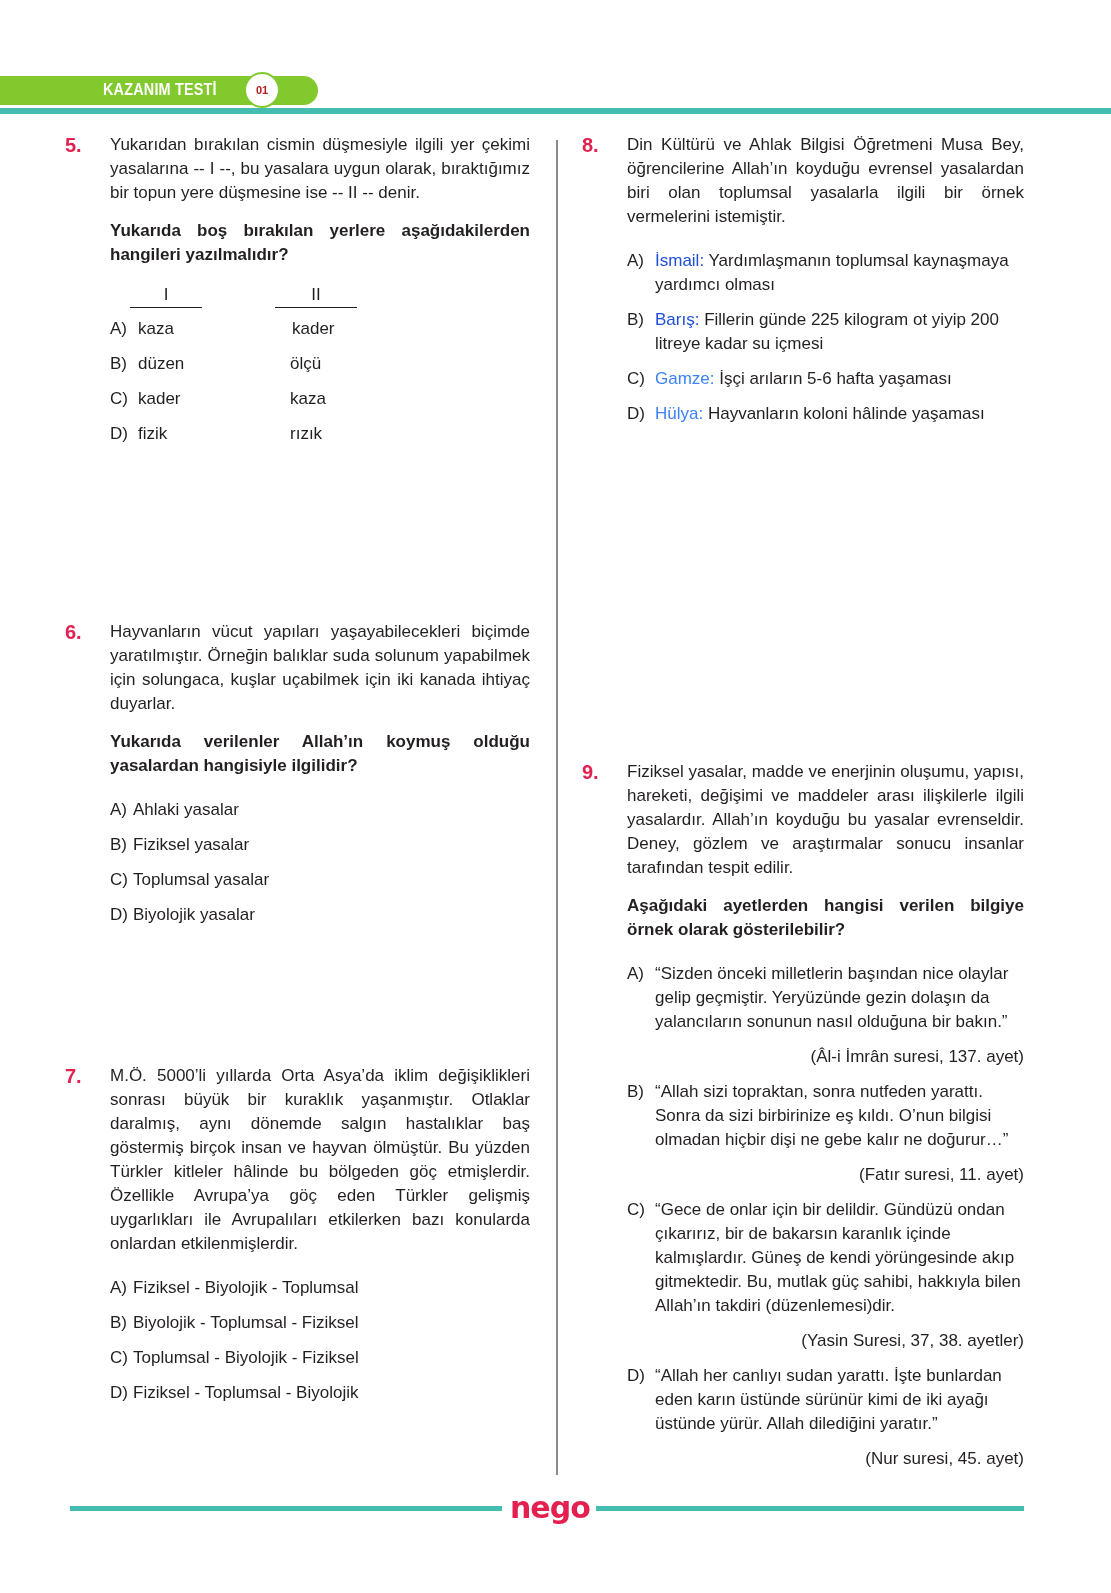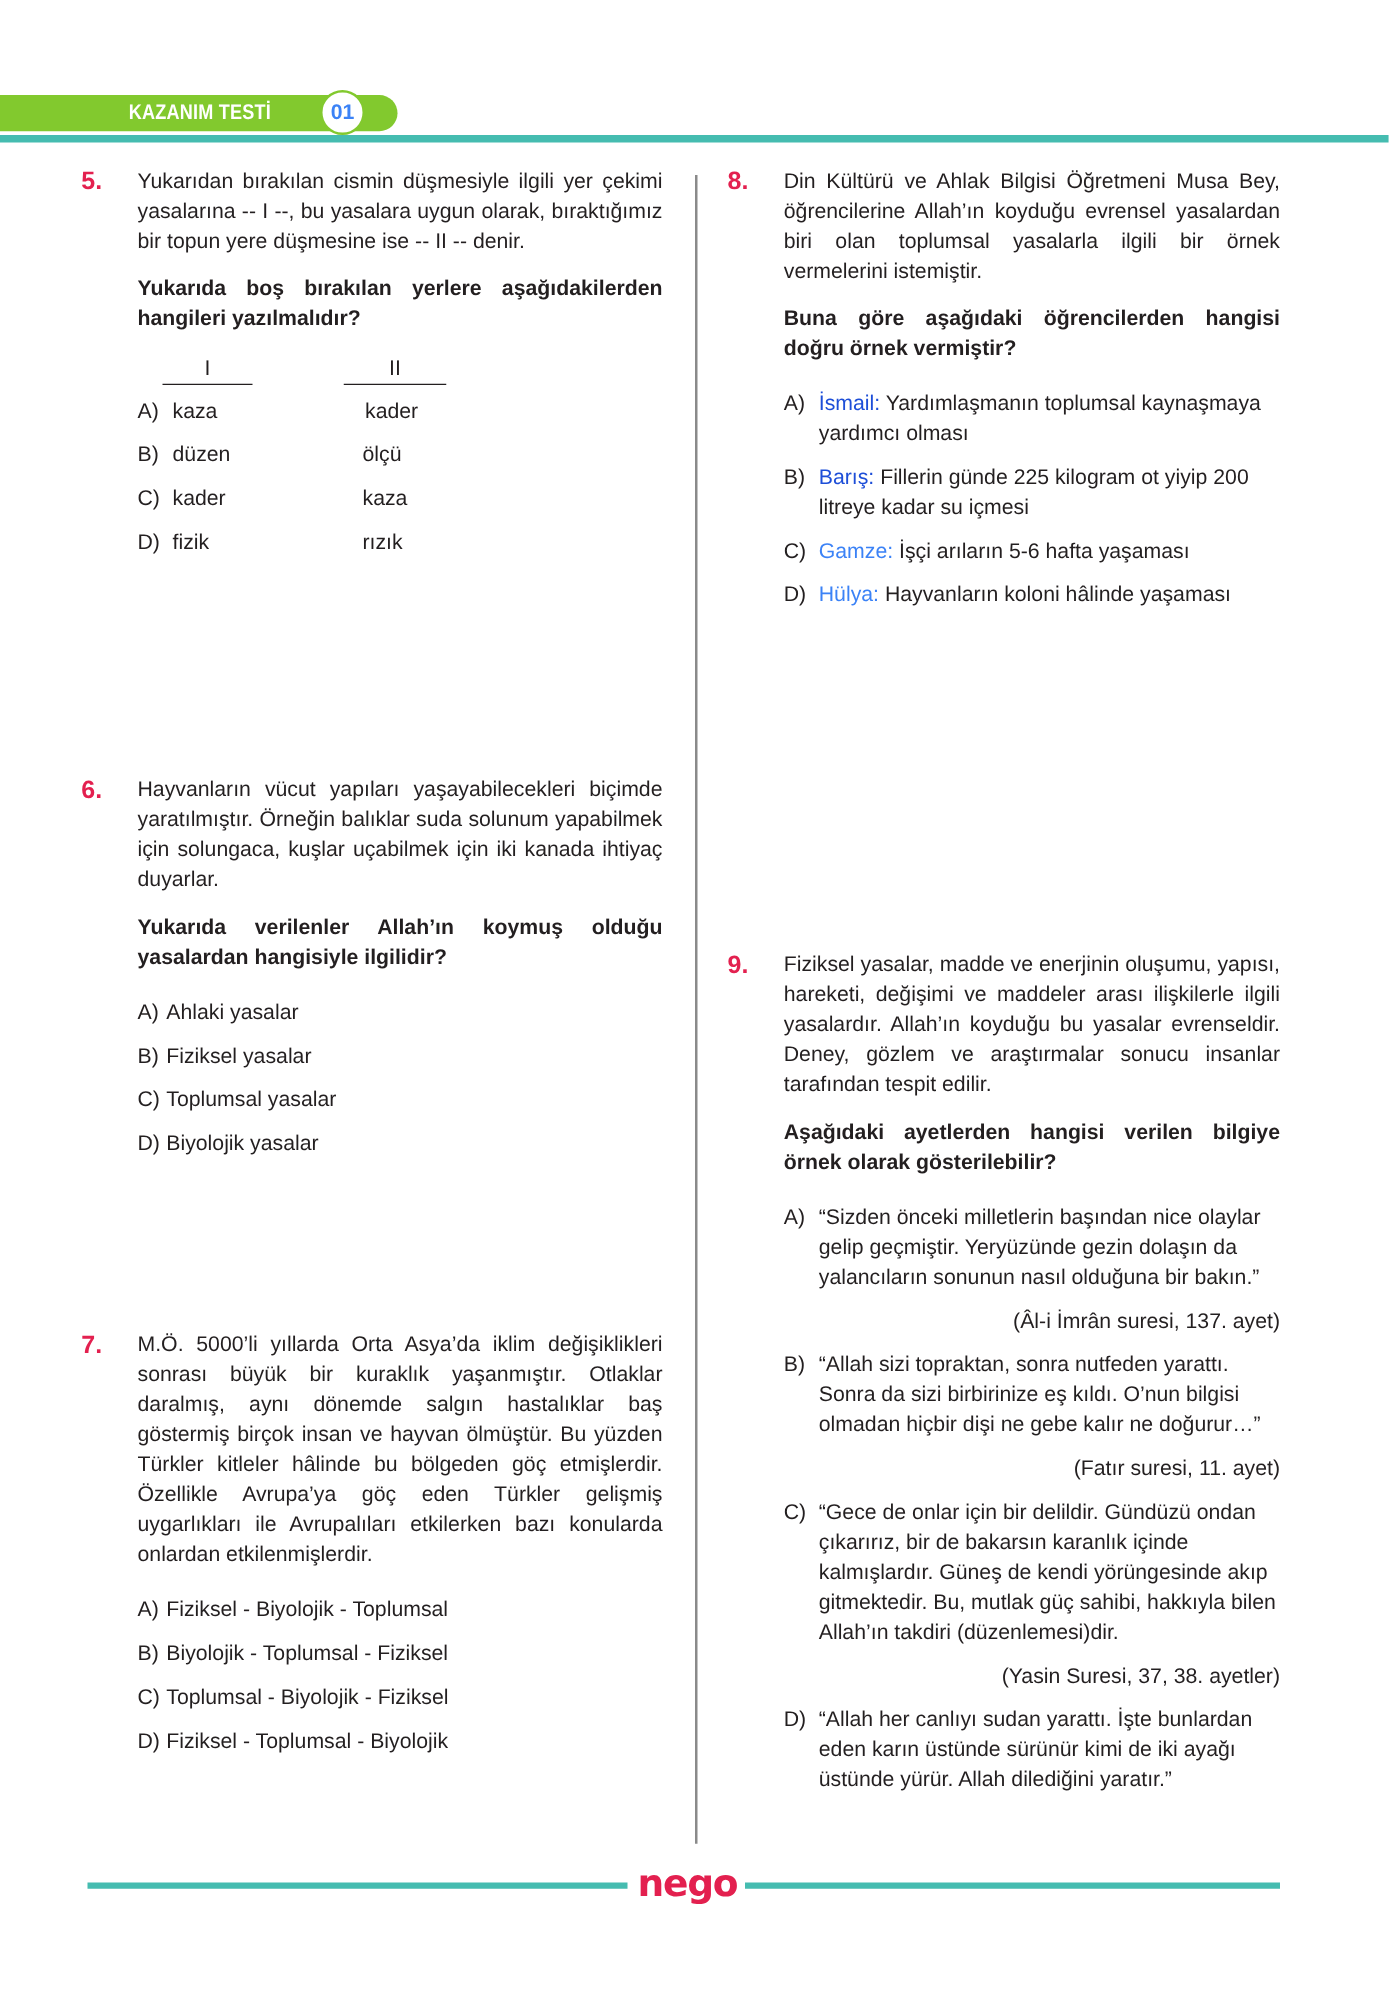--- a/index.html
+++ b/index.html
@@ -2,23 +2,23 @@
 <html><head>
 <meta charset="utf-8">
 <style>
   html, body { margin: 0; padding: 0; background: #ffffff; }
   body { width: 1111px; height: 1593px; position: relative; overflow: hidden;
          font-family: "Liberation Sans", sans-serif; color: #231f20; }
   .header-bar { position: absolute; left: 0; top: 76px; width: 318px; height: 29px;
          background: #82c92e; border-radius: 0 15px 15px 0; }
   .header-title { position: absolute; left: 103px; top: 80px; font-size: 17px; font-weight: bold;
          color: #ffffff; letter-spacing: 0.2px; transform: scaleX(0.85); transform-origin: left; }
-  .header-badge { position: absolute; left: 256px; top: 72px; width: 36px; height: 36px;
+  .header-badge { position: absolute; left: 244px; top: 72px; width: 36px; height: 36px;
          border-radius: 50%; background: #ffffff; border: 2px solid #82c92e; box-sizing: border-box;
-         display: flex; align-items: center; justify-content: center; font-weight: bold; font-size: 17px; color: #3b82f6; }
+         display: flex; align-items: center; justify-content: center; font-weight: bold; font-size: 11px; color: #b91c1c; }
   .header-rule { position: absolute; left: 0; top: 108px; width: 1111px; height: 6px; background: #45bcb0; }
   .col-divider { position: absolute; left: 556px; top: 140px; width: 2px; height: 1335px; background: #8a8a8a; }
 
   .q { position: absolute; width: 420px; font-size: 17px; line-height: 24px; }
   .q .num { position: absolute; left: -45px; top: 0; color: #e3204f; font-weight: bold; font-size: 20px; }
   .q .stem { text-align: justify; margin: 0; }
   .q .prompt { font-weight: bold; margin: 14px 0 0 0; text-align: justify; }
   .opts { margin-top: 20px; }
   .opt { display: flex; margin-bottom: 11px; }
   .opt .letter { width: 28px; flex: none; }
@@ -118,21 +118,20 @@
     <div class="opt">
         <span class="letter" style="width:23px">D)</span>
         <span class="txt">Fiziksel - Toplumsal - Biyolojik</span>
       </div>
   </div>
 </div>
 
 <div class="q" style="left:627px; top:133px; width:397px;">
   <span class="num">8.</span>
   <p class="stem">Din Kültürü ve Ahlak Bilgisi Öğretmeni Musa Bey, öğrencilerine Allah’ın koyduğu evrensel yasalardan biri olan toplumsal yasalarla ilgili bir örnek vermelerini istemiştir.</p>
-  <p class="prompt">Buna göre aşağıdaki öğrencilerden hangisi doğru örnek vermiştir?</p>
   <div class="opts">
     <div class="opt">
         <span class="letter">A)</span>
         <span class="txt"><span class="name-teal">İsmail:</span><span> Yardımlaşmanın toplumsal kaynaşmaya yardımcı olması</span></span>
       </div>
     <div class="opt">
         <span class="letter">B)</span>
         <span class="txt"><span class="name-teal">Barış:</span><span> Fillerin günde 225 kilogram ot yiyip 200 litreye kadar su içmesi</span></span>
       </div>
     <div class="opt">
@@ -163,18 +162,19 @@
     <div class="ref">(Fatır suresi, 11. ayet)</div>
     <div class="opt">
         <span class="letter">C)</span>
         <span class="txt">“Gece de onlar için bir delildir. Gündüzü ondan çıkarırız, bir de bakarsın karanlık içinde kalmışlardır. Güneş de kendi yörüngesinde akıp gitmektedir. Bu, mutlak güç sahibi, hakkıyla bilen Allah’ın takdiri (düzenlemesi)dir.</span>
       </div>
     <div class="ref">(Yasin Suresi, 37, 38. ayetler)</div>
     <div class="opt">
         <span class="letter">D)</span>
         <span class="txt">“Allah her canlıyı sudan yarattı. İşte bunlardan eden karın üstünde sürünür kimi de iki ayağı üstünde yürür. Allah dilediğini yaratır.”</span>
       </div>
+    <div class="ref">(Nur suresi, 45. ayet)</div>
   </div>
 </div>
 
 <div class="footer-rule" style="left:70px; width:432px;"></div>
 <div class="footer-logo">nego</div>
 <div class="footer-rule" style="left:596px; width:428px;"></div>
 
 </body></html>

